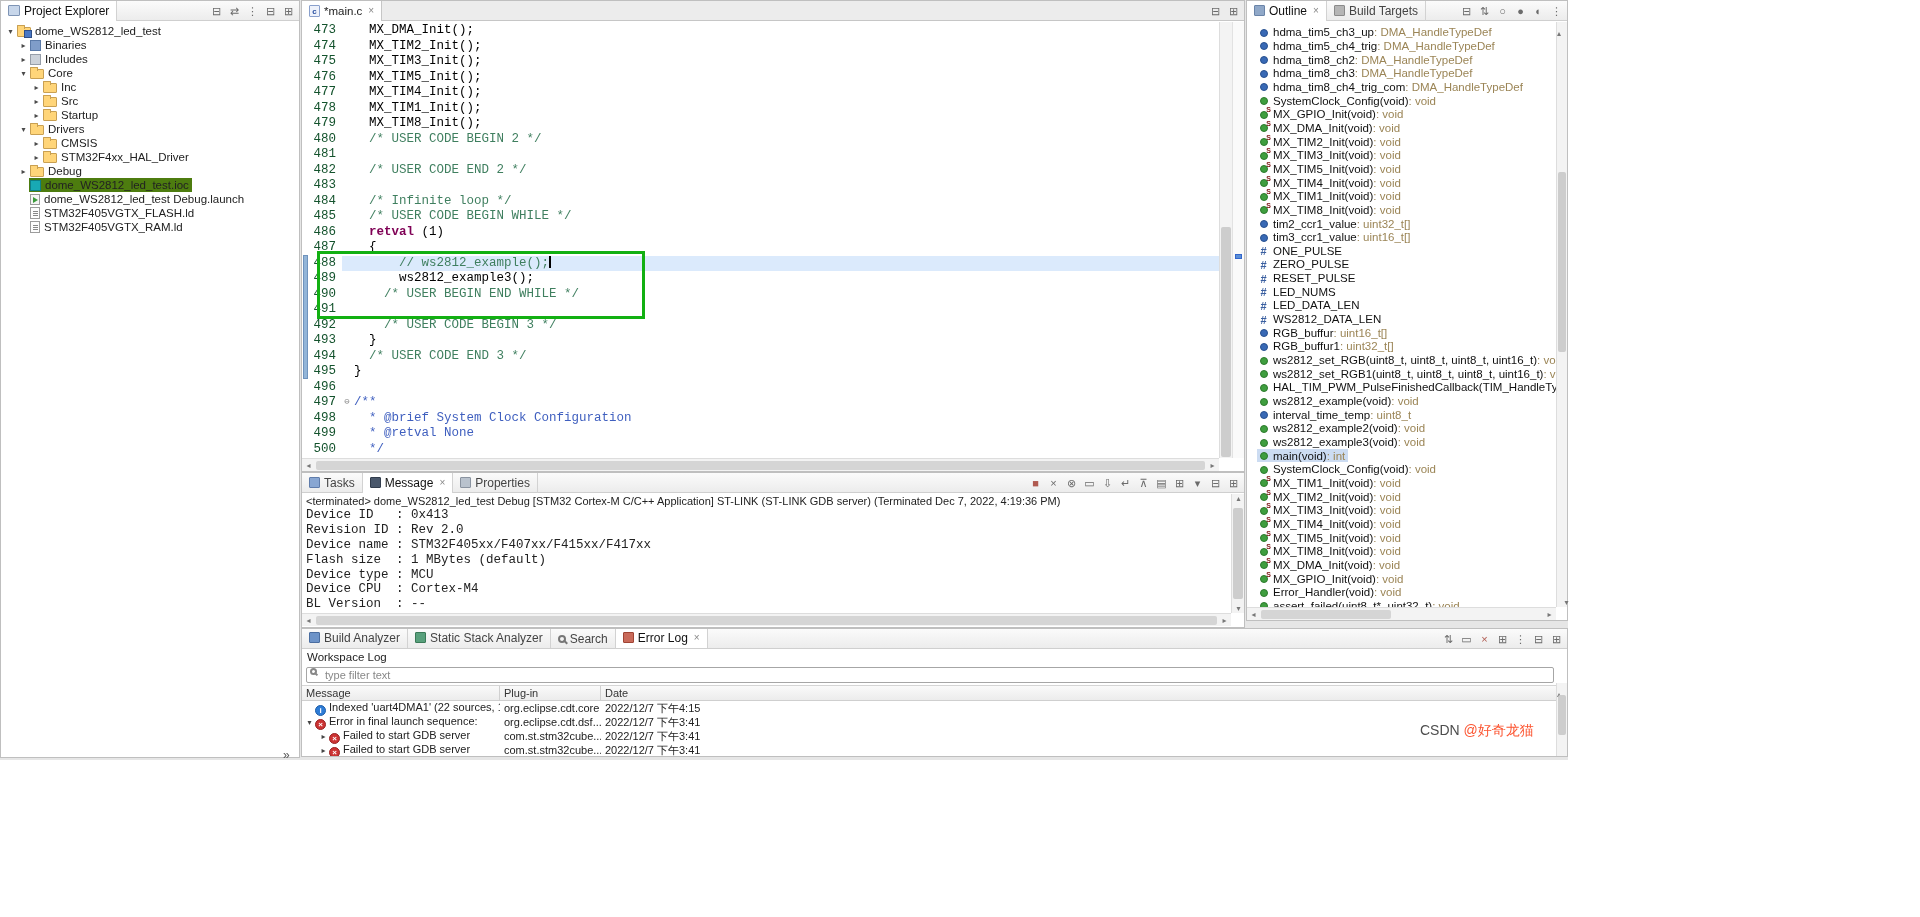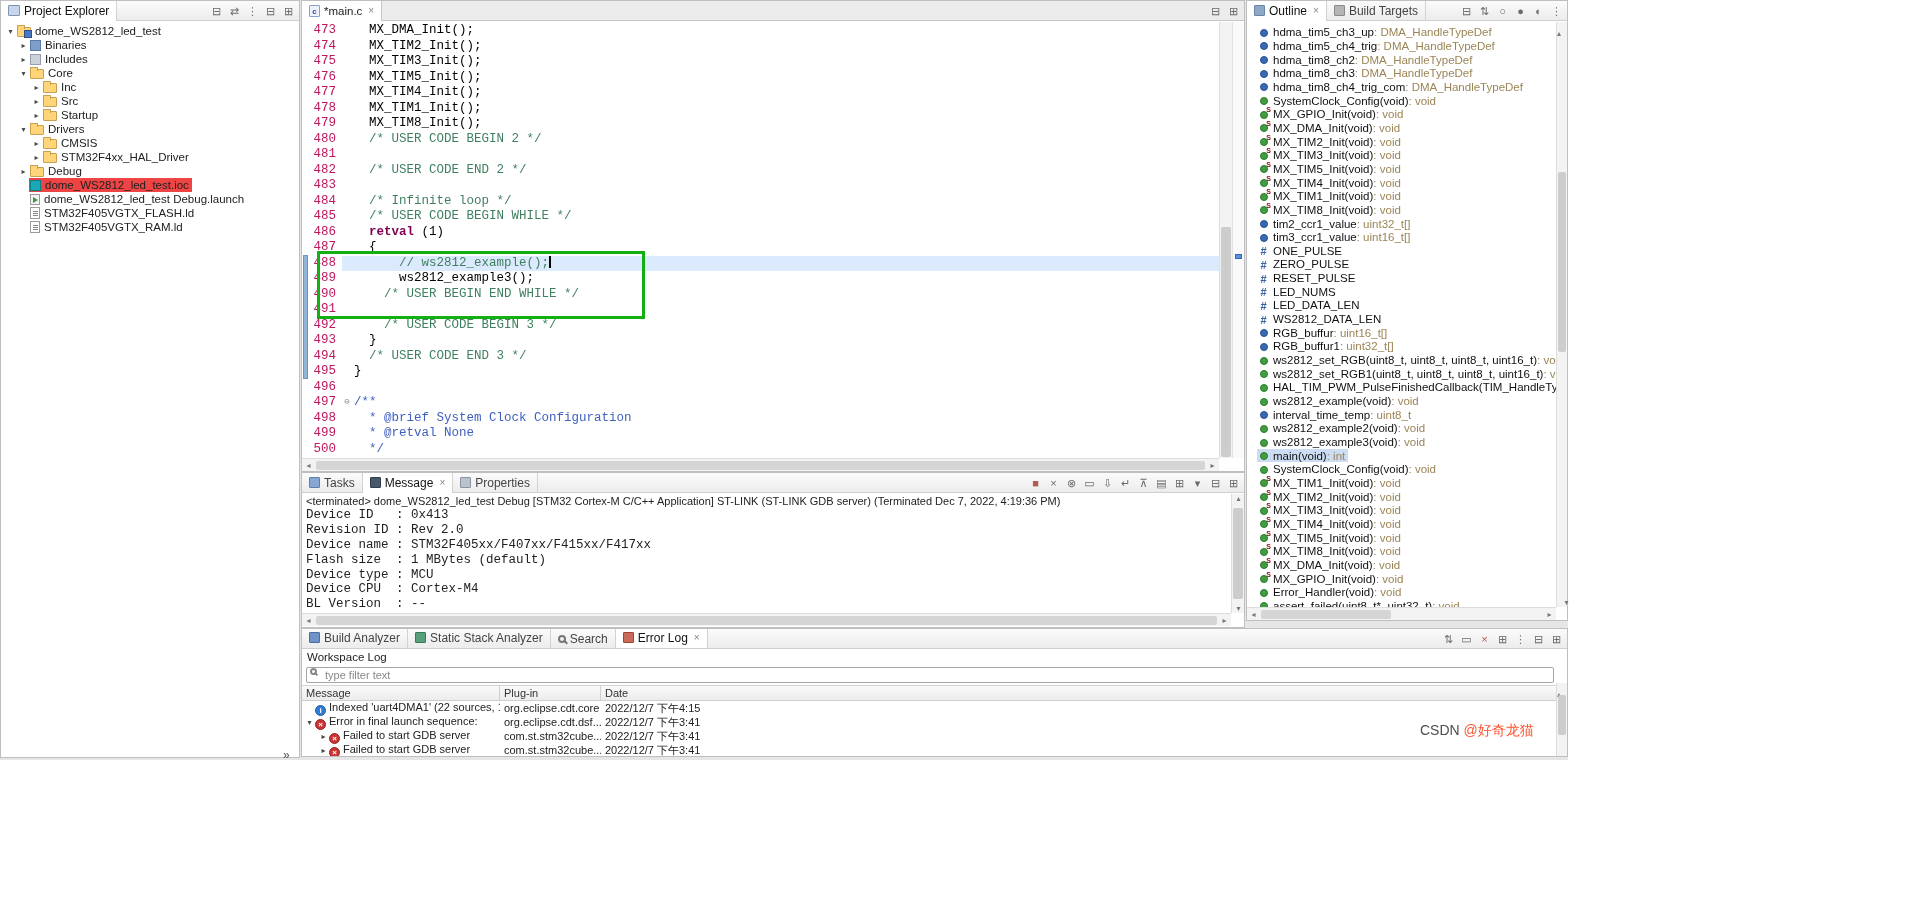--- a/index.html
+++ b/index.html
@@ -26,41 +26,41 @@
   .i-bt{background:#b5b5b5;border:1px solid #8a8a8a}
   .i-search{width:8px;height:8px;border:2px solid #777;border-radius:50%;background:transparent}
   .i-search::after{content:"";position:absolute;width:5px;height:2px;background:#777;right:-4px;bottom:-2px;transform:rotate(45deg)}
   .i-explorer{width:12px;height:11px;background:#c7d6ea;border:1px solid #7e94b5}
   
   .explorer{left:0;top:0;width:300px;height:758px}
   .tree{padding-top:3px;font-size:11.5px}
   .trow{display:flex;align-items:center;height:14px;white-space:nowrap}
   .tarrow{width:11px;font-size:8px;color:#4a4a4a;text-align:center;flex:0 0 auto}
   .twrap{display:inline-flex;align-items:center;padding:0 3px 0 1px;height:14px}
-  .trow.sel .twrap{background:#ef4444}
+  .trow.sel .twrap{background:#4d7c0f}
   .ticon{width:14px;height:12px;margin-right:4px;position:relative;flex:0 0 auto}
   .i-folder,.i-project{position:relative;height:10px;margin-top:2px;background:#ffd579;border:1px solid #c9a052;border-radius:1px}
   .i-folder::before,.i-project::before{content:"";position:absolute;top:-3px;left:-1px;width:6px;height:3px;background:#ffd579;border:1px solid #c9a052;border-bottom:none;border-radius:1px 1px 0 0}
   .i-project::after{content:"";position:absolute;right:-2px;bottom:-2px;width:6px;height:6px;background:#4a78c4;border:1px solid #2f4f88}
   .i-binaries{background:#7f9dc9;border:1px solid #5a7aa8;height:11px;width:11px;margin-top:1px}
   .i-includes{background:#ccd2da;border:1px solid #969ea9;height:11px;width:11px;margin-top:1px}
   .i-ioc{background:#18a9b4;border:1px solid #0d7e87;height:11px;width:11px;margin-top:1px}
   .i-launch{background:#f4f4f4;border:1px solid #999;height:11px;width:10px;margin-top:1px;position:relative}
   .i-launch::after{content:"";position:absolute;left:2px;top:2px;border-left:5px solid #3a9a3a;border-top:3px solid transparent;border-bottom:3px solid transparent}
   .i-ld{background:#fdfdfd;border:1px solid #9c9c9c;height:12px;width:10px;position:relative}
   .i-ld::after{content:"";position:absolute;left:2px;top:3px;width:5px;height:1px;background:#888;box-shadow:0 2px 0 #888,0 4px 0 #888}
   
   .editorp{left:301px;top:0;width:944px;height:472px}
   .etabbar{height:20px;background:#ececec;border-bottom:1px solid #c6c6c6;display:flex;align-items:center;font-size:11.5px}
   .etab{display:inline-flex;align-items:center;gap:4px;padding:0 7px;height:20px;background:#fff;border-right:1px solid #c6c6c6}
   .i-cfile{width:11px;height:12px;background:#eef2fb;border:1px solid #8aa0cc;border-radius:1px;text-align:center;font-size:8px;font-weight:bold;color:#2a50a0;line-height:11px}
   .ebody{position:absolute;left:0;top:21px;right:0;bottom:0;background:#fff;overflow:hidden}
   #ed-lines{position:absolute;left:0;top:1px;right:25px;font-family:"Liberation Mono","DejaVu Sans Mono",monospace;font-size:12.5px}
   .eline{display:flex;height:15.5px;line-height:15.5px}
-  .lnum{width:40px;padding-right:6px;text-align:right;color:#be185d;flex:0 0 auto}
+  .lnum{width:40px;padding-right:6px;text-align:right;color:#14532d;flex:0 0 auto}
   .fold{width:10px;font-size:9px;color:#888;text-align:center;flex:0 0 auto}
   .ct{flex:1;white-space:pre;padding-left:2px}
   .eline.cur .ct,.eline.cur .fold{background:#dbeafc}
   .c-p{color:#000}.c-c{color:#3F7F5F}.c-d{color:#3F5FBF}.c-k{color:#7F0055;font-weight:bold}
   .caret{display:inline-block;width:0;height:12px;border-left:2px solid #000;vertical-align:-2px}
   .range-bar{position:absolute;left:1px;top:233px;width:5px;height:124px;background:#93b5d8;border:1px solid #6f93bd}
   .green-box{position:absolute;left:15px;top:229px;width:328px;height:68px;border:3px solid #12b012;z-index:6}
   .vsb{position:absolute;right:12px;top:0;bottom:13px;width:13px;background:#f3f3f3;border-left:1px solid #ddd}
   .vthumb{position:absolute;left:1px;right:1px;background:#cdcdcd;border-radius:2px}
   .ovr{position:absolute;right:0;top:0;bottom:13px;width:12px;background:#fafafa;border-left:1px solid #e2e2e2}

